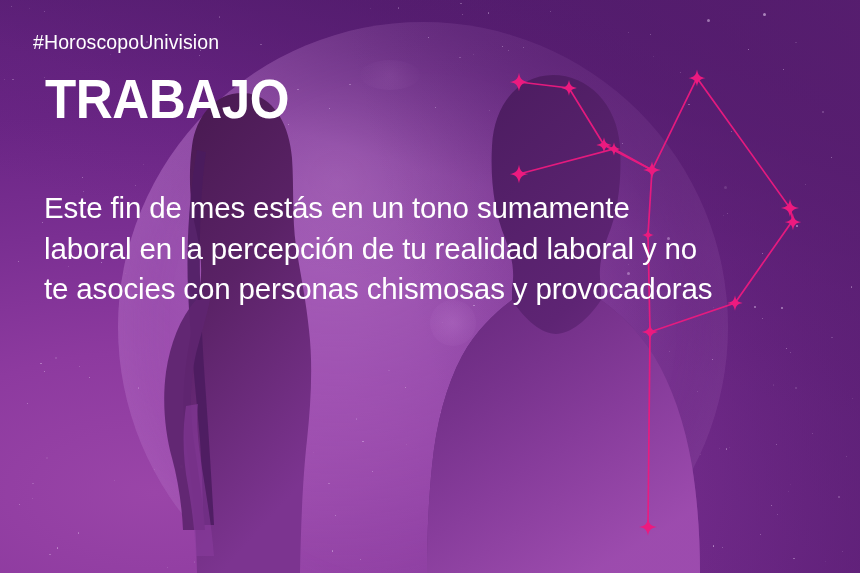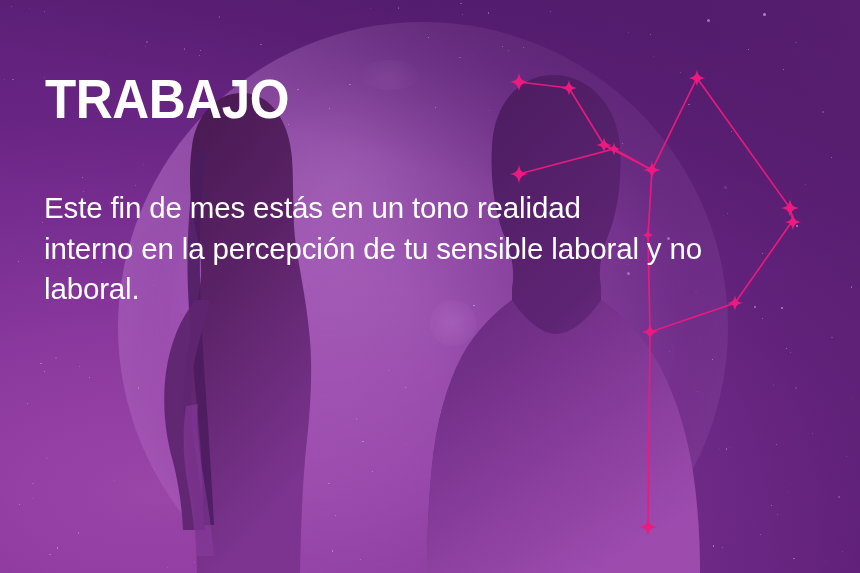--- a/index.html
+++ b/index.html
@@ -440,20 +440,21 @@
         <use href="#sparkle" x="0" y="0" transform="translate(790,208) scale(0.82)"></use>
         <use href="#sparkle" x="0" y="0" transform="translate(793,222) scale(0.76)"></use>
         <use href="#sparkle" x="0" y="0" transform="translate(735,303) scale(0.70)"></use>
         <use href="#sparkle" x="0" y="0" transform="translate(650,332) scale(0.74)"></use>
         <use href="#sparkle" x="0" y="0" transform="translate(648,527) scale(0.80)"></use>
         <use href="#sparkle" x="0" y="0" transform="translate(648,235) scale(0.55)"></use>
       </g>
     </svg>
   </div>
 
+  <div id="hashtag">#HoroscopoUnivision</div>
   <div id="title">TRABAJO</div>
   <div id="body-text">
-      <span class="ln">Este fin de mes estás en un tono realidad</span>
-      <span class="ln">interno en la percepción de tu sensible laboral y no</span>
-      <span class="ln">laboral.</span>
+      <span class="ln">Este fin de mes estás en un tono sumamente</span>
+      <span class="ln">laboral en la percepción de tu realidad laboral y no</span>
+      <span class="ln">te asocies con personas chismosas y provocadoras</span>
     </div>
 
 </div>
 
 </body></html>

